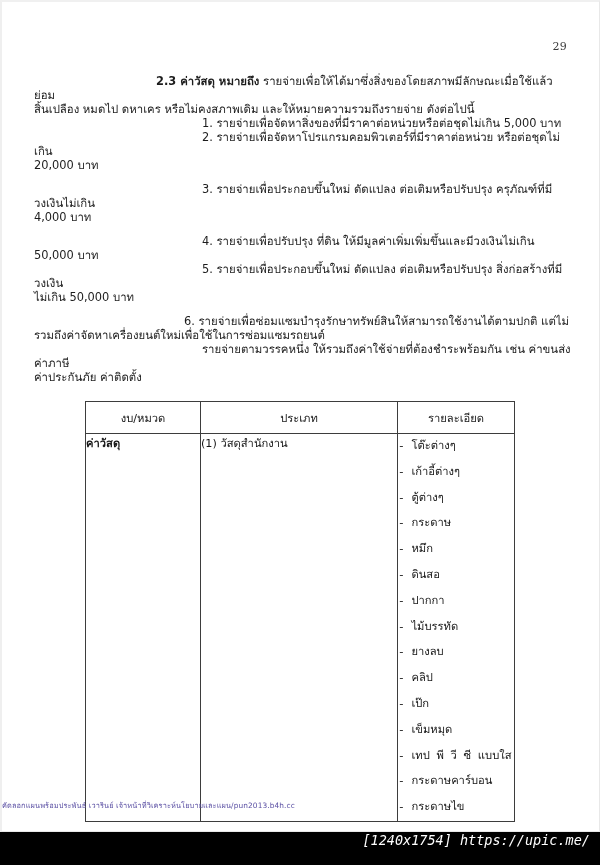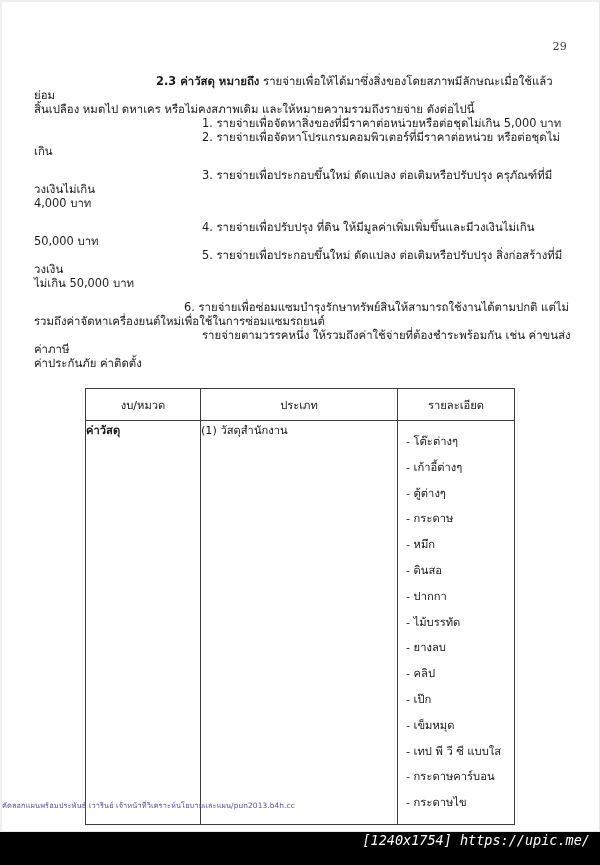--- a/index.html
+++ b/index.html
@@ -80,21 +80,21 @@
   }
   .bold {
     font-weight: bold;
   }
   .gap-md { height: 10px; }
 
   
   .detail-table {
     position: absolute;
     left: 83px;
-    top: 386px;
+    top: 399px;
     width: 429px;
     border-collapse: collapse;
     table-layout: fixed;
     font-size: 11.2px;
     color: #161616;
   }
   .detail-table col.c1 { width: 115px; }
   .detail-table col.c2 { width: 197px; }
   .detail-table col.c3 { width: 117px; }
 
@@ -112,22 +112,23 @@
     padding: 0 4px;
   }
   .cell-pad {
     padding: 8px 8px 10px 8px;
   }
   .cell-budget {
     font-weight: bold;
   }
   .detail-list {
     list-style: none;
-    margin: 8px;
+    margin: 0;
     padding: 0;
+    font-family: Liberation Mono, monospace;
   }
   .detail-list li {
     line-height: 25.8px;
     white-space: nowrap;
   }
   .row-body td { height: 330px; }
 
   
   .footer-credit {
     position: absolute;
@@ -172,20 +173,21 @@
     <div class="page-number">29</div>
 
     <div class="body-text">
 
       <p class="para lead"><span class="bold">2.3 ค่าวัสดุ หมายถึง</span> <span>รายจ่ายเพื่อให้ได้มาซึ่งสิ่งของโดยสภาพมีลักษณะเมื่อใช้แล้วย่อม</span></p>
       <p class="para nolead">สิ้นเปลือง หมดไป ดหาเคร หรือไม่คงสภาพเดิม และให้หมายความรวมถึงรายจ่าย ดังต่อไปนี้</p>
 
       <p class="para item"><span>1.</span> <span>รายจ่ายเพื่อจัดหาสิ่งของที่มีราคาต่อหน่วยหรือต่อชุดไม่เกิน 5,000 บาท</span></p>
 
       <p class="para item"><span>2.</span> <span>รายจ่ายเพื่อจัดหาโปรแกรมคอมพิวเตอร์ที่มีราคาต่อหน่วย หรือต่อชุดไม่เกิน</span></p>
+      <p class="para nolead">20,000 บาท</p>
 
       <div class="gap-md"></div>
 
       <p class="para item"><span>3.</span> <span>รายจ่ายเพื่อประกอบขึ้นใหม่ ดัดแปลง ต่อเติมหรือปรับปรุง ครุภัณฑ์ที่มีวงเงินไม่เกิน</span></p>
       <p class="para nolead">4,000 บาท</p>
 
       <div class="gap-md"></div>
 
       <p class="para item"><span>4.</span> <span>รายจ่ายเพื่อปรับปรุง ที่ดิน ให้มีมูลค่าเพิ่มเพิ่มขึ้นและมีวงเงินไม่เกิน 50,000 บาท</span></p>
 

